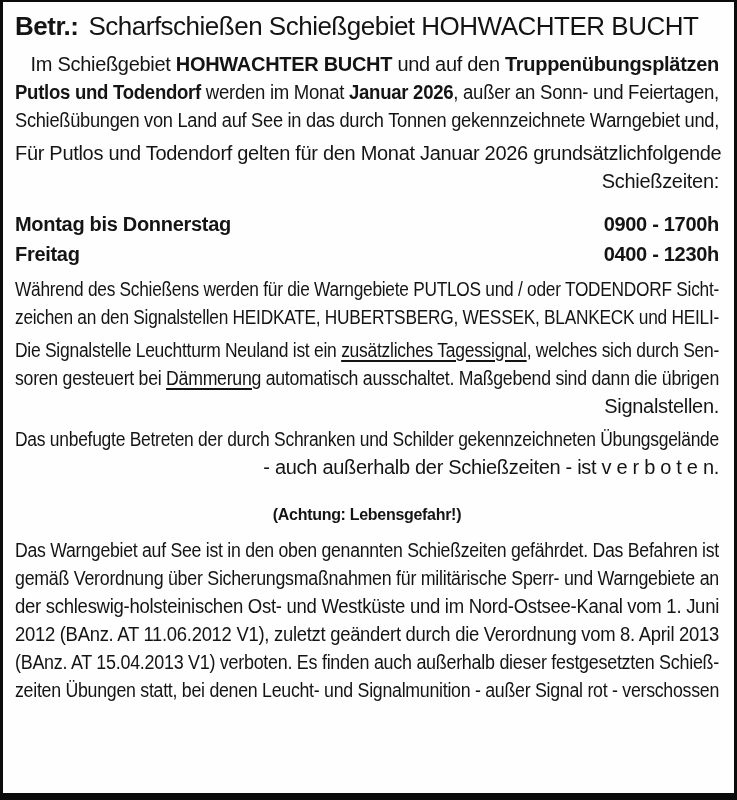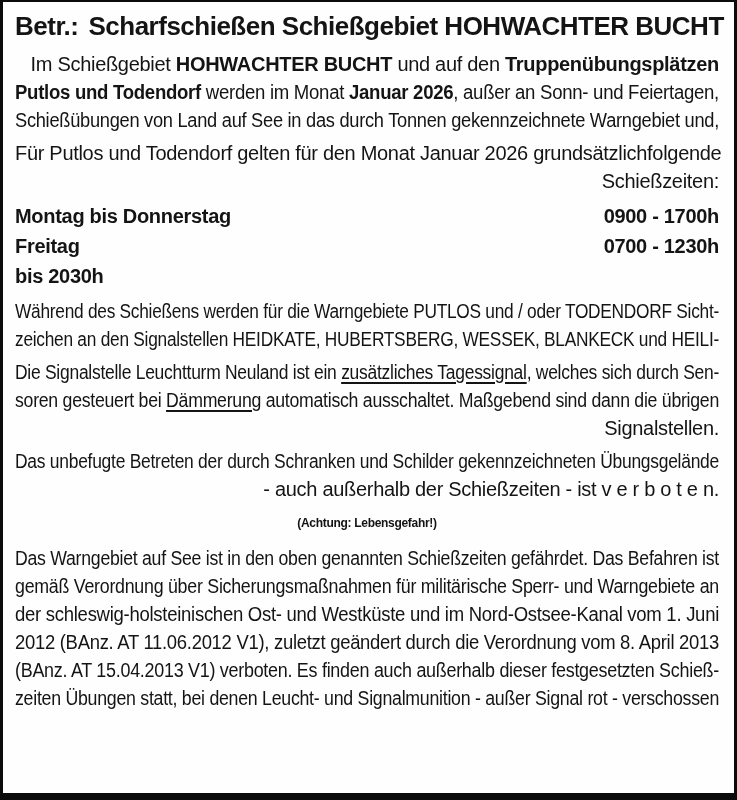--- a/index.html
+++ b/index.html
@@ -21,54 +21,54 @@
     color: #141414;
   }
   .title {
     font-size: 26px;
     line-height: 32px;
     margin-bottom: 8px;
     letter-spacing: -0.5px;
     white-space: nowrap;
   }
   .title .prefix { font-weight: bold; margin-right: 10px; }
-  .title .main   { font-weight: bold; }
+  .title .main   { font-weight: normal; }
   .para { margin-bottom: 5px; text-align: right; }
   .line {
     font-size: 20px;
     line-height: 28px;
     letter-spacing: -0.3px;
     white-space: nowrap;
   }
   .line-inner {
     display: inline-block;
     transform-origin: 0 50%;
   }
   .split {
     display: flex;
     justify-content: space-between;
   }
   .b { font-weight: bold; }
   .u { text-decoration: underline; text-underline-offset: 3px; }
-  .schedule { margin: 6px 0 6px; }
+  .schedule { margin: 14px 0 6px; }
   .srow {
     display: flex;
     justify-content: space-between;
     font-weight: bold;
     font-size: 20px;
     line-height: 30px;
     letter-spacing: -0.3px;
   }
   .center-line {
     text-align: center;
     font-weight: bold;
-    font-size: 12px;
+    font-size: 16px;
     line-height: 28px;
     letter-spacing: -0.3px;
-    margin: 6px 0 7px;
+    margin: 20px 0 7px;
   }
 </style>
 </head>
 <body>
 
 <div class="sheet">
   <div class="title">
     <span class="prefix">Betr.:</span><span class="main">Scharfschießen Schießgebiet HOHWACHTER BUCHT</span>
   </div>
   <div>
@@ -84,24 +84,23 @@
         </div>
         <div class="line"><span class="line-inner"><span>Schießzeiten:</span></span></div>
       </div>
       <div class="schedule">
         <div class="srow">
           <span>Montag bis Donnerstag</span>
           <span>0900 - 1700h</span>
         </div>
         <div class="srow">
           <span>Freitag</span>
-          <span>0700 - 1230h</span>
+          <span>0400 - 1230h</span>
         </div>
         <div class="srow">
-          <span>bis 2030h</span>
         </div>
       </div>
       <div class="para">
         <div class="line"><span class="line-inner" style="transform: scaleX(0.864865);"><span>Während des Schießens werden für die Warngebiete PUTLOS und / oder TODENDORF Sicht-</span></span></div>
         <div class="line"><span class="line-inner" style="transform: scaleX(0.86518);"><span>zeichen an den Signalstellen HEIDKATE, HUBERTSBERG, WESSEK, BLANKECK und HEILI-</span></span></div>
       </div>
       <div class="para">
         <div class="line"><span class="line-inner" style="transform: scaleX(0.872755);"><span>Die Signalstelle Leuchtturm Neuland ist ein </span><span class="u">zusätzliches Tagessignal</span><span>, welches sich durch Sen-</span></span></div>
         <div class="line"><span class="line-inner" style="transform: scaleX(0.88463);"><span>soren gesteuert bei </span><span class="u">Dämmerung</span><span> automatisch ausschaltet. Maßgebend sind dann die übrigen</span></span></div>
         <div class="line"><span class="line-inner"><span>Signalstellen.</span></span></div>

